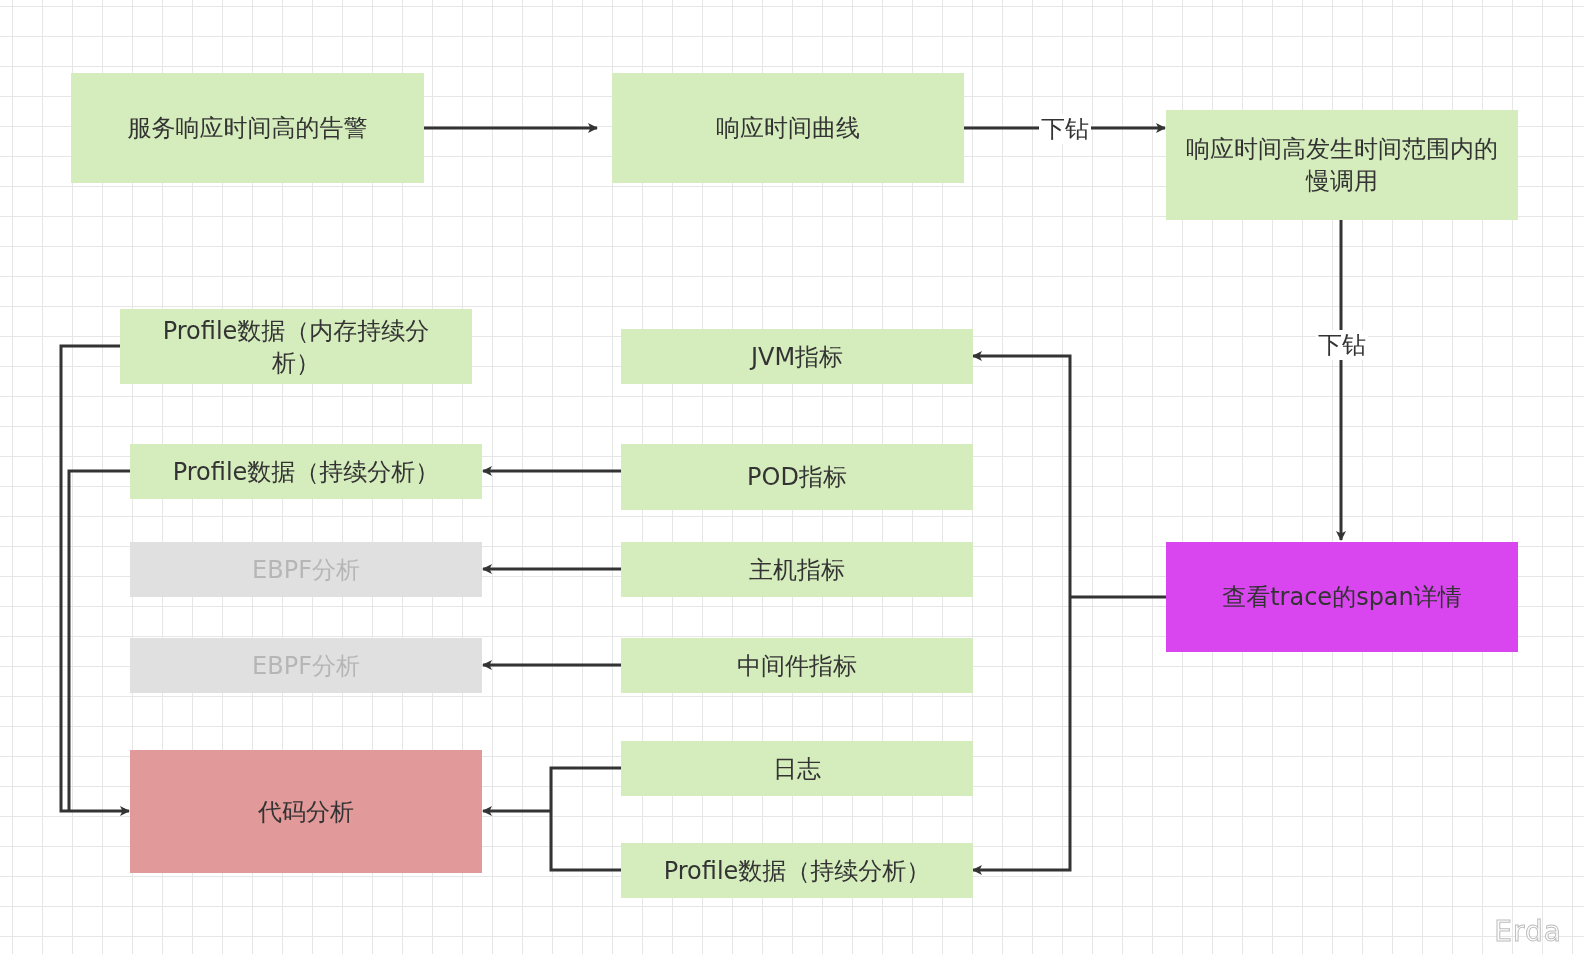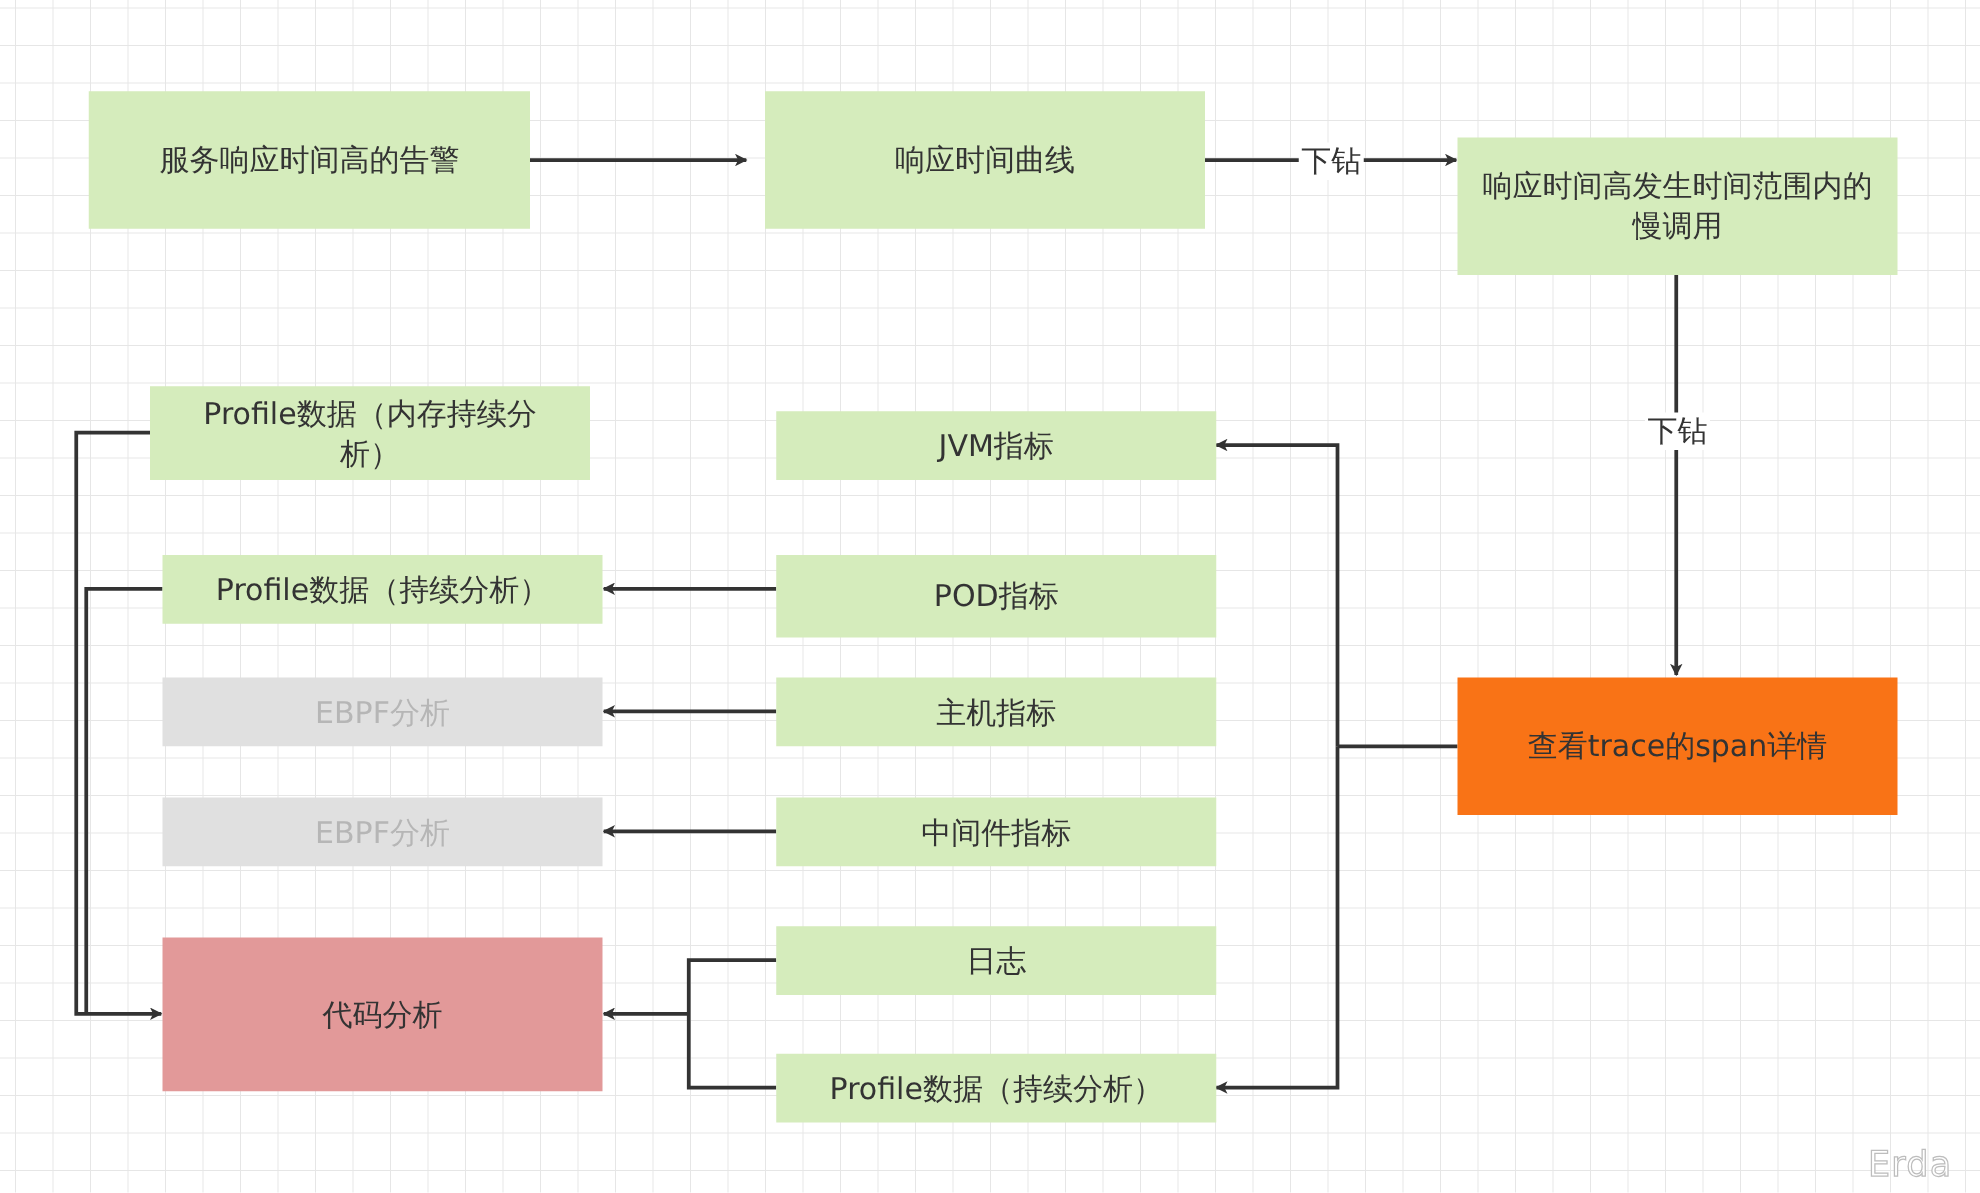--- a/index.html
+++ b/index.html
@@ -14,21 +14,21 @@
     font-family: "DejaVu Sans", sans-serif;
   }
   .node {
     position: absolute; display: flex; align-items: center; justify-content: center;
     text-align: center; color: #333333; font-size: 24px; line-height: 32px;
     box-sizing: border-box; padding: 0 20px;
   }
   .green { background: #d5ecbc; }
   .grey  { background: #e0e0e0; color: #b6b6b6; }
   .red   { background: #e29999; }
-  .teal  { background: #f97316; }
+  .teal  { background: #d946ef; }
   svg.edges { position: absolute; left: 0; top: 0; }
   .elabel {
     position: absolute; background: #ffffff; color: #333333; font-size: 24px;
     line-height: 30px; padding: 0 2px; transform: translate(-50%, -50%);
   }
   .watermark {
     position: absolute; right: 22px; bottom: 6px; font-size: 28px; color: #ffffff;
     -webkit-text-stroke: 1px #bdbdbd; font-family: "DejaVu Sans", sans-serif;
     letter-spacing: 1px;
   }

